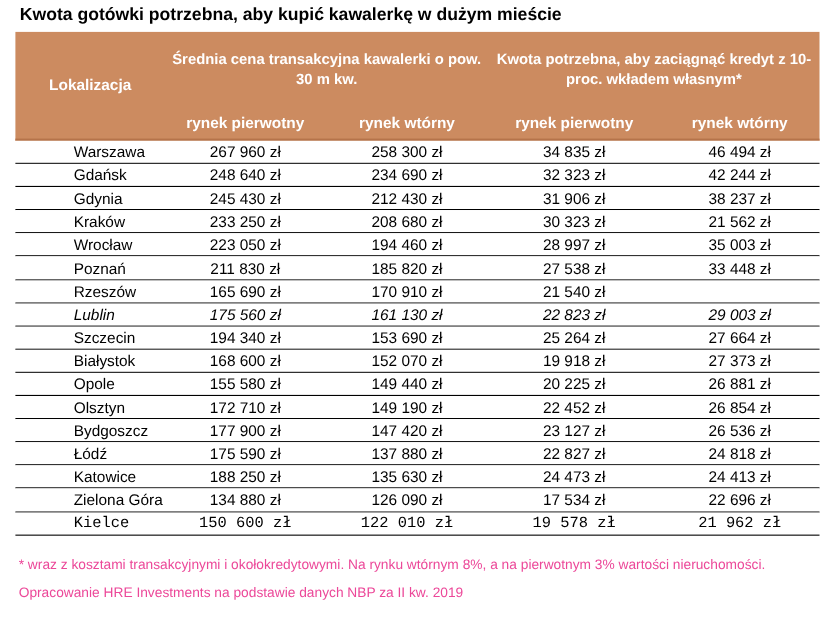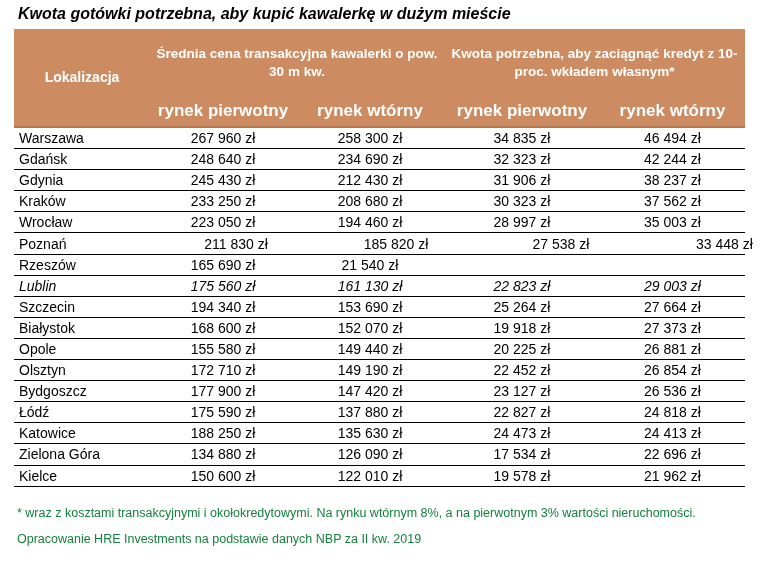--- a/index.html
+++ b/index.html
@@ -13,21 +13,20 @@
     color: #000;
     overflow: hidden;
   }
   .title {
     position: absolute;
     left: 18px;
     top: 5px;
     font-size: 16px;
     font-weight: bold;
     white-space: nowrap;
-    font-style: italic;
   }
   .table {
     position: absolute;
     left: 14px;
     top: 29px;
     width: 731px;
   }
   .thead {
     display: grid;
     grid-template-columns: 136px 146px 148px 156px 145px;
@@ -41,39 +40,39 @@
     display: flex;
     align-items: center;
     justify-content: center;
     text-align: center;
     font-size: 13.5px;
     line-height: 1.3;
   }
   .th-loc { grid-row: 1 / 3; grid-column: 1; font-size: 14px; text-align: center; }
   .th-g1 { grid-column: 2 / 4; grid-row: 1; padding-top: 6px; }
   .th-g2 { grid-column: 4 / 6; grid-row: 1; padding-top: 6px; }
-  .th-sub { grid-row: 2; font-size: 17px; padding-top: 6px; }
+  .th-sub { grid-row: 2; font-size: 14px; padding-top: 6px; }
   .tbody { width: 731px; }
   .trow {
     display: grid;
     grid-template-columns: 136px 146px 148px 156px 145px;
     height: 21.1px;
     border-bottom: 1px solid #000;
     align-items: center;
     font-size: 14px;
     background: #ffffff;
   }
-  .td-city { padding-left: 5px; white-space: nowrap; }
+  .td-city { padding-left: 5px; white-space: nowrap; margin-left: 48px; }
   .td-num { text-align: center; white-space: nowrap; }
   .footnotes {
     position: absolute;
     left: 17px;
     top: 506px;
     font-size: 12.5px;
-    color: #15803d;
+    color: #ec4899;
   }
   .fn-line1 { margin-bottom: 12px; }
 </style>
 </head>
 <body>
 
 <div class="page">
   <div class="title">Kwota gotówki potrzebna, aby kupić kawalerkę w dużym mieście</div>
 
   <div class="table">
@@ -106,39 +105,40 @@
           <div class="td-num">245 430 zł</div>
           <div class="td-num">212 430 zł</div>
           <div class="td-num">31 906 zł</div>
           <div class="td-num">38 237 zł</div>
         </div>
         <div class="trow" style="border-bottom-color: rgb(0, 0, 0);">
           <div class="td-city">Kraków</div>
           <div class="td-num">233 250 zł</div>
           <div class="td-num">208 680 zł</div>
           <div class="td-num">30 323 zł</div>
-          <div class="td-num">37 562 zł</div>
+          <div class="td-num">21 562 zł</div>
         </div>
         <div class="trow" style="border-bottom-color: rgb(0, 0, 0);">
           <div class="td-city">Wrocław</div>
           <div class="td-num">223 050 zł</div>
           <div class="td-num">194 460 zł</div>
           <div class="td-num">28 997 zł</div>
           <div class="td-num">35 003 zł</div>
         </div>
-        <div class="trow" style="border-bottom-color: rgb(0, 0, 0); gap: 13px;">
+        <div class="trow" style="border-bottom-color: rgb(0, 0, 0);">
           <div class="td-city">Poznań</div>
           <div class="td-num">211 830 zł</div>
           <div class="td-num">185 820 zł</div>
           <div class="td-num">27 538 zł</div>
           <div class="td-num">33 448 zł</div>
         </div>
         <div class="trow" style="border-bottom-color: rgb(0, 0, 0);">
           <div class="td-city">Rzeszów</div>
           <div class="td-num">165 690 zł</div>
+          <div class="td-num">170 910 zł</div>
           <div class="td-num">21 540 zł</div>
         </div>
         <div class="trow" style="border-bottom-color: rgb(0, 0, 0); font-style: italic;">
           <div class="td-city">Lublin</div>
           <div class="td-num">175 560 zł</div>
           <div class="td-num">161 130 zł</div>
           <div class="td-num">22 823 zł</div>
           <div class="td-num">29 003 zł</div>
         </div>
         <div class="trow" style="border-bottom-color: rgb(0, 0, 0);">
@@ -190,21 +190,21 @@
           <div class="td-num">24 473 zł</div>
           <div class="td-num">24 413 zł</div>
         </div>
         <div class="trow" style="border-bottom-color: rgb(0, 0, 0);">
           <div class="td-city">Zielona Góra</div>
           <div class="td-num">134 880 zł</div>
           <div class="td-num">126 090 zł</div>
           <div class="td-num">17 534 zł</div>
           <div class="td-num">22 696 zł</div>
         </div>
-        <div class="trow" style="border-bottom-color: rgb(0, 0, 0);">
+        <div class="trow" style="border-bottom-color: rgb(0, 0, 0); font-family: Liberation Mono, monospace;">
           <div class="td-city">Kielce</div>
           <div class="td-num">150 600 zł</div>
           <div class="td-num">122 010 zł</div>
           <div class="td-num">19 578 zł</div>
           <div class="td-num">21 962 zł</div>
         </div>
       </div>
   </div>
 
   <div class="footnotes">

